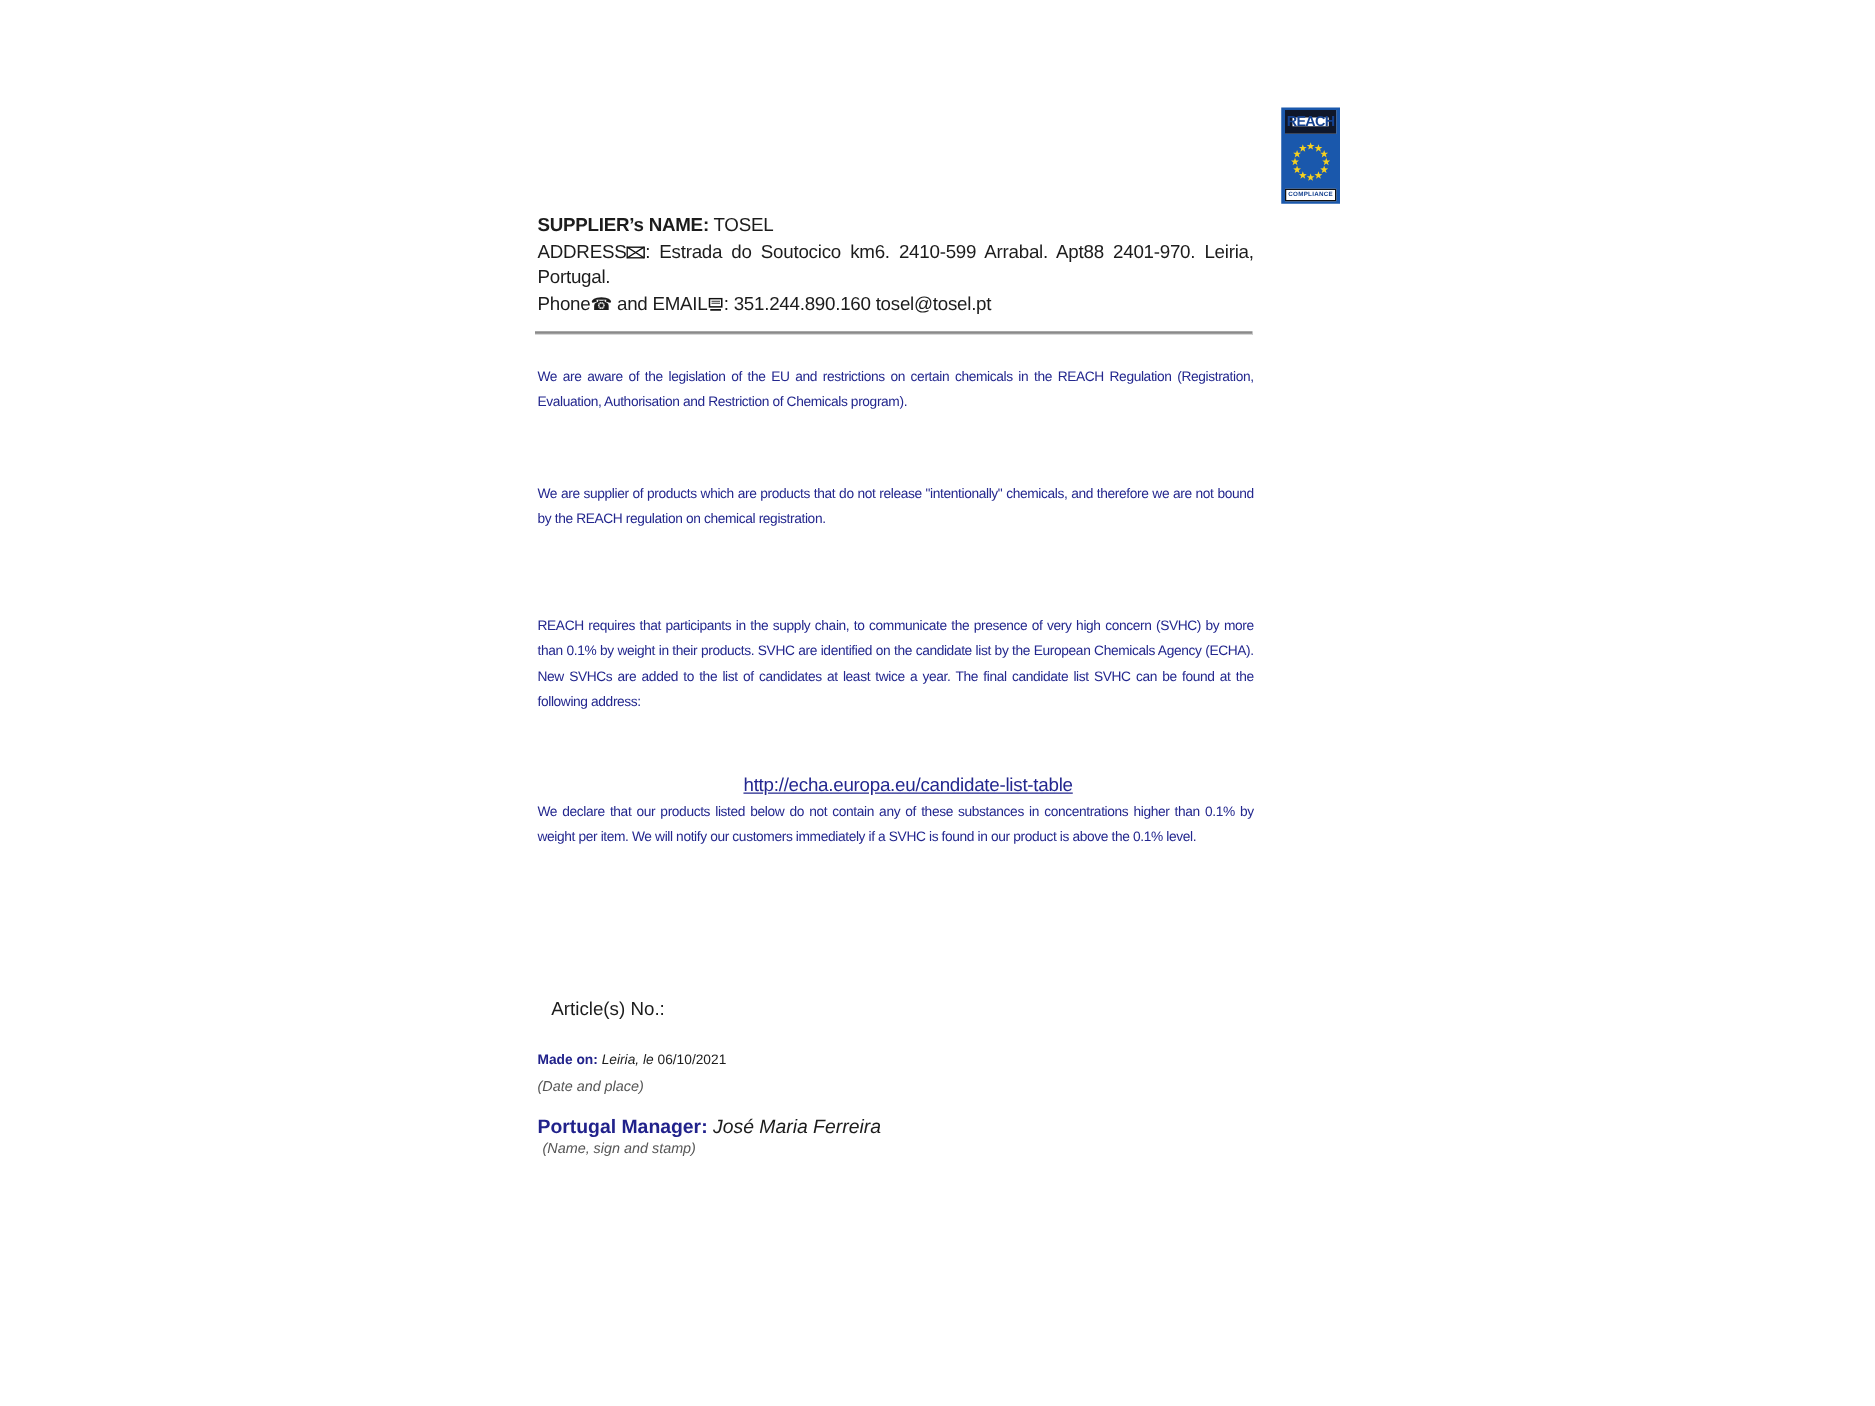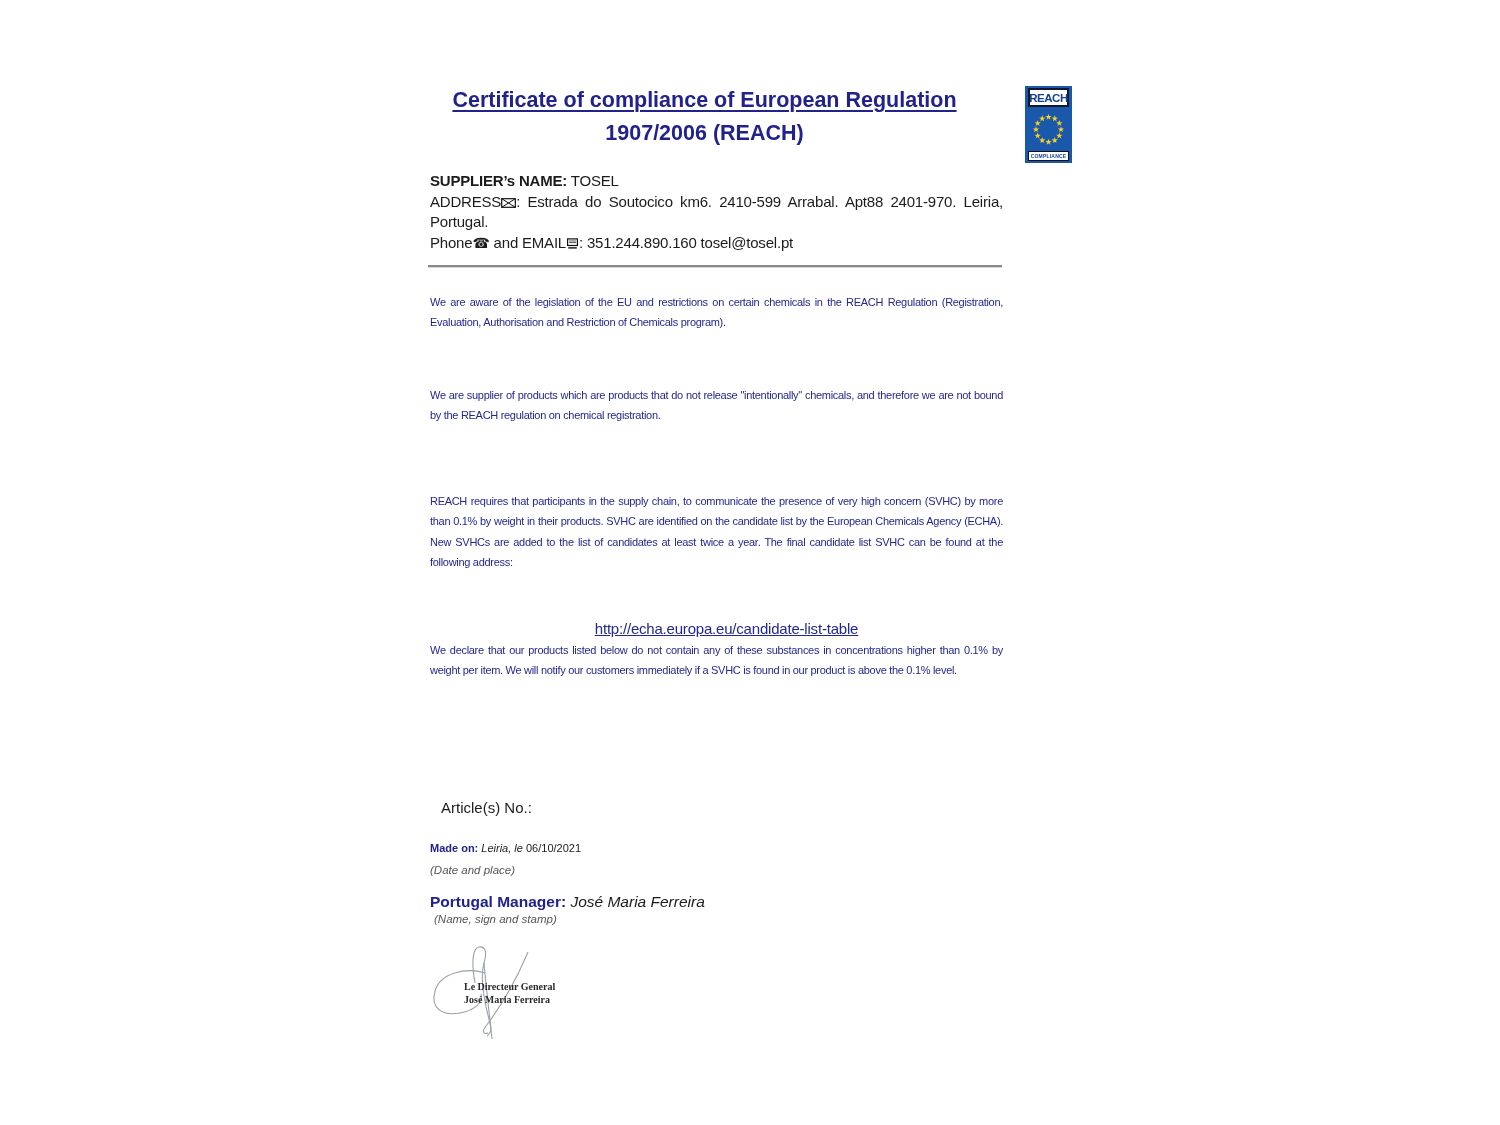--- a/index.html
+++ b/index.html
@@ -8,21 +8,21 @@
 
   
   .title{position:absolute;left:430px;top:84px;width:549px;text-align:center;
          color:var(--title-blue,#21228B);font-weight:bold;font-size:21.5px;line-height:33px;}
   .title .line{white-space:nowrap;}
   .title .underlined{text-decoration:underline;text-decoration-thickness:2px;text-underline-offset:3px;}
 
   
   .logo{position:absolute;left:1025px;top:86px;width:47px;height:77px;background:var(--logo-blue,#1A58AC);
         box-sizing:border-box;padding:2px;display:flex;flex-direction:column;align-items:center;justify-content:space-between;}
-  .logo-reach{width:41px;height:19px;background:#fff;border:2px solid #0f172a;box-sizing:border-box;
+  .logo-reach{width:41px;height:19px;background:#fff;border:6px solid #0f172a;box-sizing:border-box;
         display:flex;align-items:center;justify-content:center;font-weight:bold;font-size:11.5px;
         letter-spacing:-0.5px;color:#14418F;}
   .logo-stars{width:41px;height:37px;display:block;}
   .logo-compliance{width:41px;height:10px;background:#fff;border:1px solid #101010;box-sizing:border-box;
         display:flex;align-items:center;justify-content:center;font-weight:bold;font-size:5px;
         letter-spacing:0.2px;color:#14418F;}
 
   
   .supplier{position:absolute;left:430px;top:171px;width:573px;color:var(--ink,#1c1c1c);
             font-size:15px;line-height:20.5px;letter-spacing:-0.2px;text-align:justify;}
@@ -56,24 +56,20 @@
   .signature{position:absolute;left:426px;top:941px;width:125px;height:105px;}
   .signature svg{position:absolute;left:0;top:0;}
   .sig-text{position:absolute;left:38px;top:40px;font-family:"Liberation Serif",serif;
             font-size:10px;line-height:12.5px;color:#2a2a2a;white-space:nowrap;font-weight:bold;}
 </style>
 </head>
 <body>
 
 <div class="page">
 
-  <div class="title">
-    <div class="line underlined">Certificate of compliance of European Regulation</div>
-    <div class="line">1907/2006 (REACH)</div>
-  </div>
 
   <div class="logo">
     <div class="logo-reach">REACH</div>
     <svg class="logo-stars" viewBox="0 0 41 37">
         <polygon points="20.50,2.70 21.29,4.91 23.64,4.98 21.78,6.42 22.44,8.67 20.50,7.35 18.56,8.67 19.22,6.42 17.36,4.98 19.71,4.91" fill="#F5D020"></polygon>
         <polygon points="26.75,4.37 27.54,6.58 29.89,6.65 28.03,8.09 28.69,10.34 26.75,9.02 24.81,10.34 25.47,8.09 23.61,6.65 25.96,6.58" fill="#F5D020"></polygon>
         <polygon points="31.33,8.95 32.12,11.16 34.46,11.23 32.61,12.67 33.27,14.92 31.33,13.60 29.39,14.92 30.04,12.67 28.19,11.23 30.53,11.16" fill="#F5D020"></polygon>
         <polygon points="33.00,15.20 33.79,17.41 36.14,17.48 34.28,18.92 34.94,21.17 33.00,19.85 31.06,21.17 31.72,18.92 29.86,17.48 32.21,17.41" fill="#F5D020"></polygon>
         <polygon points="31.33,21.45 32.12,23.66 34.46,23.73 32.61,25.17 33.27,27.42 31.33,26.10 29.39,27.42 30.04,25.17 28.19,23.73 30.53,23.66" fill="#F5D020"></polygon>
         <polygon points="26.75,26.03 27.54,28.23 29.89,28.31 28.03,29.74 28.69,32.00 26.75,30.68 24.81,32.00 25.47,29.74 23.61,28.31 25.96,28.23" fill="#F5D020"></polygon>
@@ -118,28 +114,14 @@
   <div class="madeon">
     <span class="label-blue">Made on:</span><span class="italic"> Leiria, le </span><span>06/10/2021</span>
   </div>
   <div class="caption" id="dateplace">(Date and place)</div>
 
   <div class="techmgr">
     <span class="label-blue">Portugal Manager:</span><span class="italic"> José Maria Ferreira</span>
   </div>
   <div class="caption" id="namesign">(Name, sign and stamp)</div>
 
-  <div class="signature">
-    <svg width="125" height="105" viewBox="0 0 125 105">
-      <g fill="none" stroke="#9aa0aa" stroke-width="1.1">
-        <path d="M59 32 C 40 26, 14 32, 9 50 C 4 68, 17 75, 34 72 C 50 69, 57 61, 55 53"></path>
-        <path d="M49 42 C 45 20, 47 7, 53 6 C 60 5, 61 12, 58 22 C 54 36, 58 60, 64 82 C 66 89, 64 93, 61 95"></path>
-        <path d="M102 11 C 92 35, 76 64, 60 85 C 56 90, 57 94, 62 92"></path>
-        <path d="M58 22 C 60 45, 63 70, 66 98"></path>
-      </g>
-    </svg>
-    <div class="sig-text">
-      <div>Le Directeur General</div>
-      <div>José Maria Ferreira</div>
-    </div>
-  </div>
 
 </div>
 
 </body></html>

